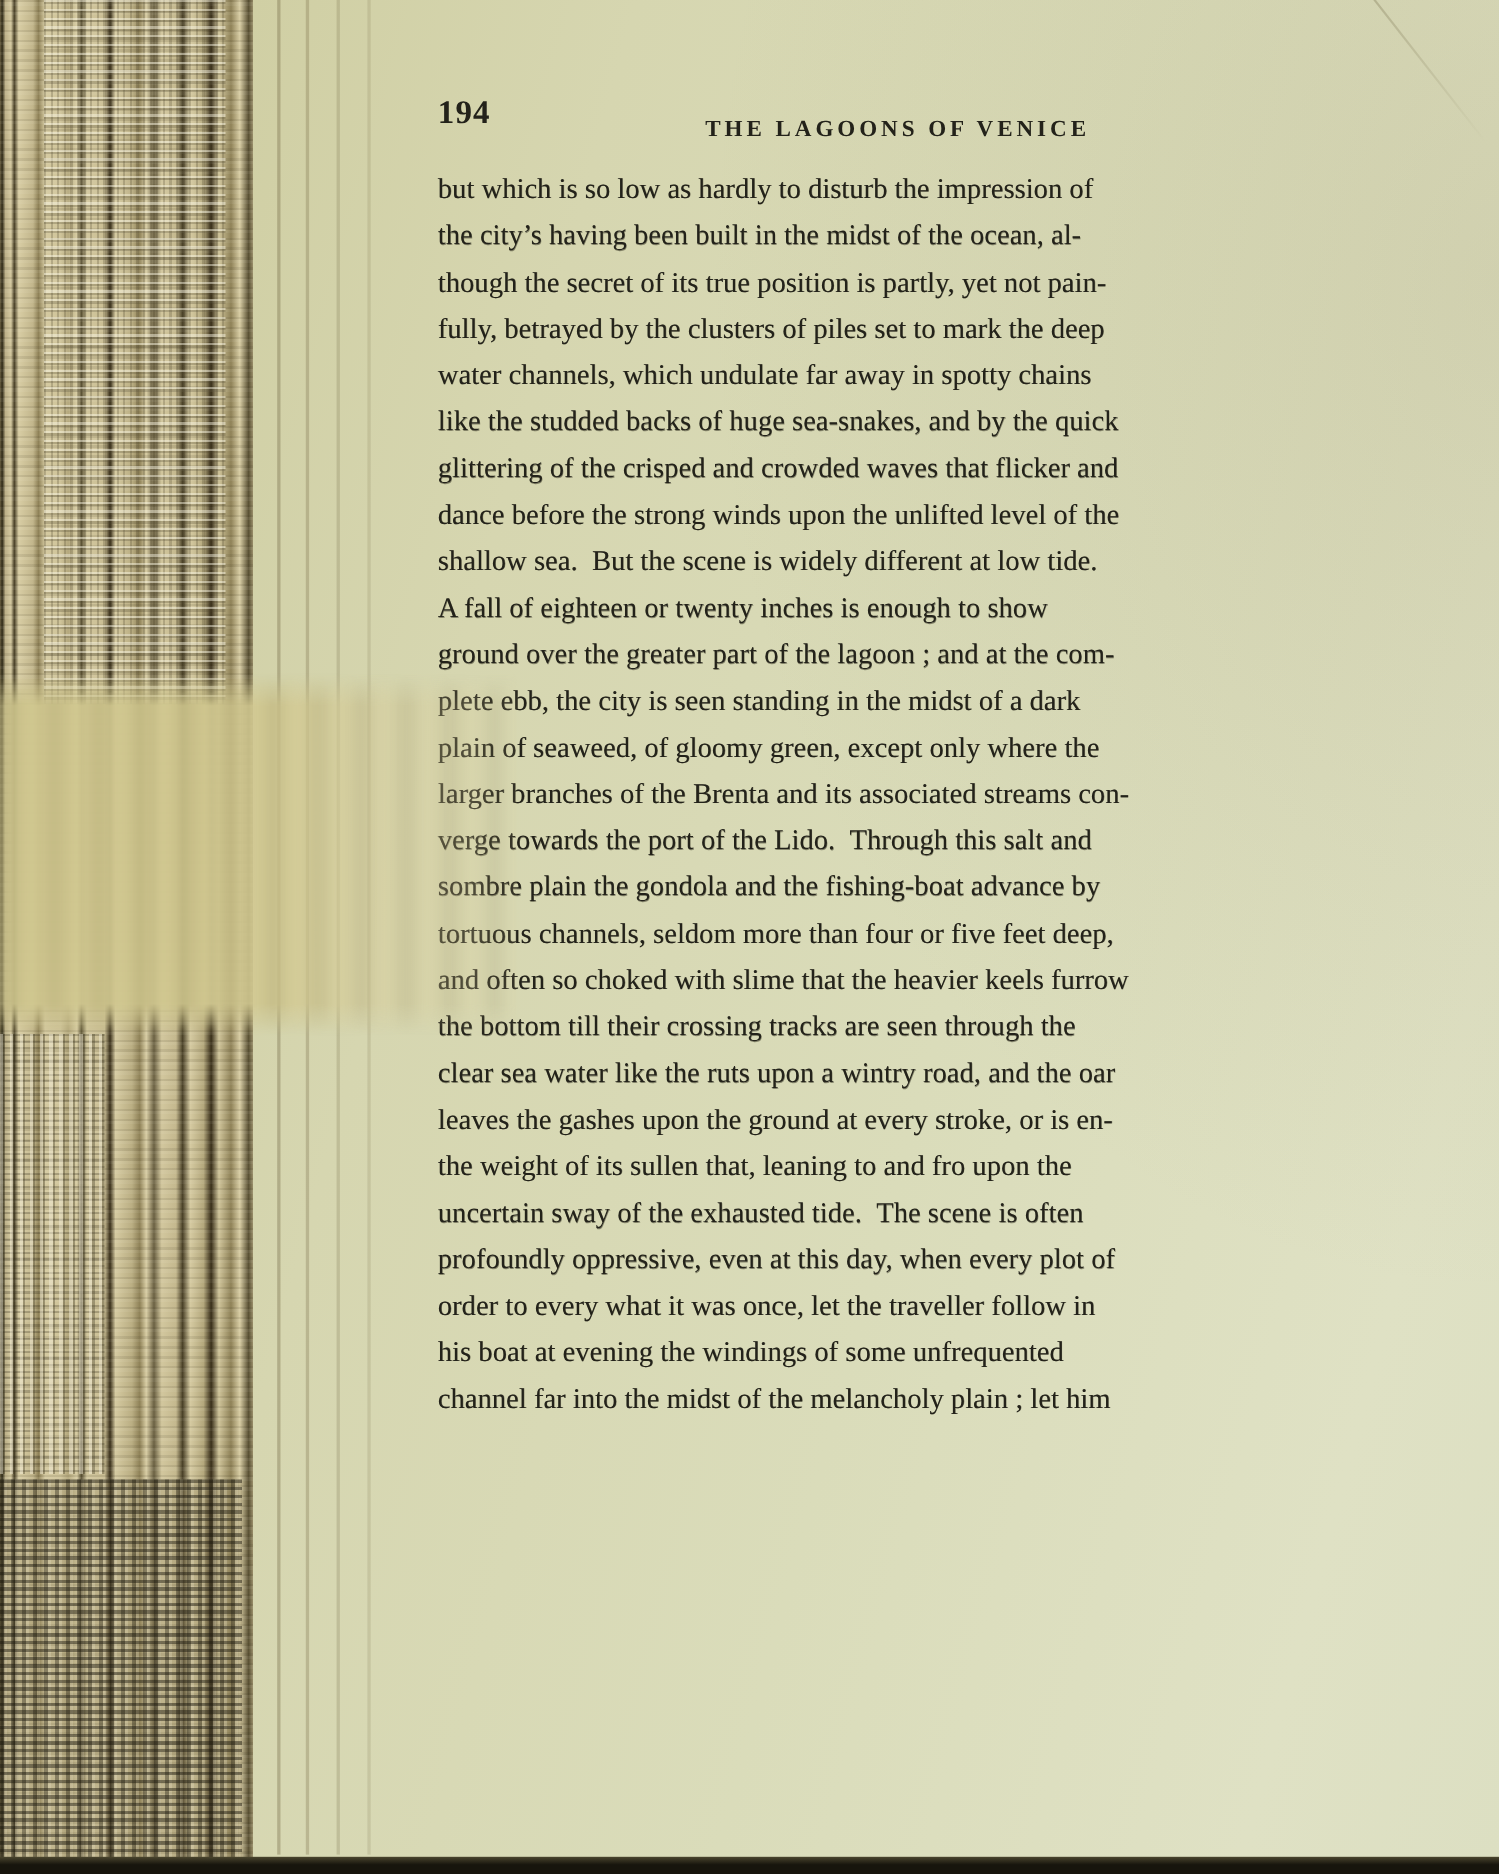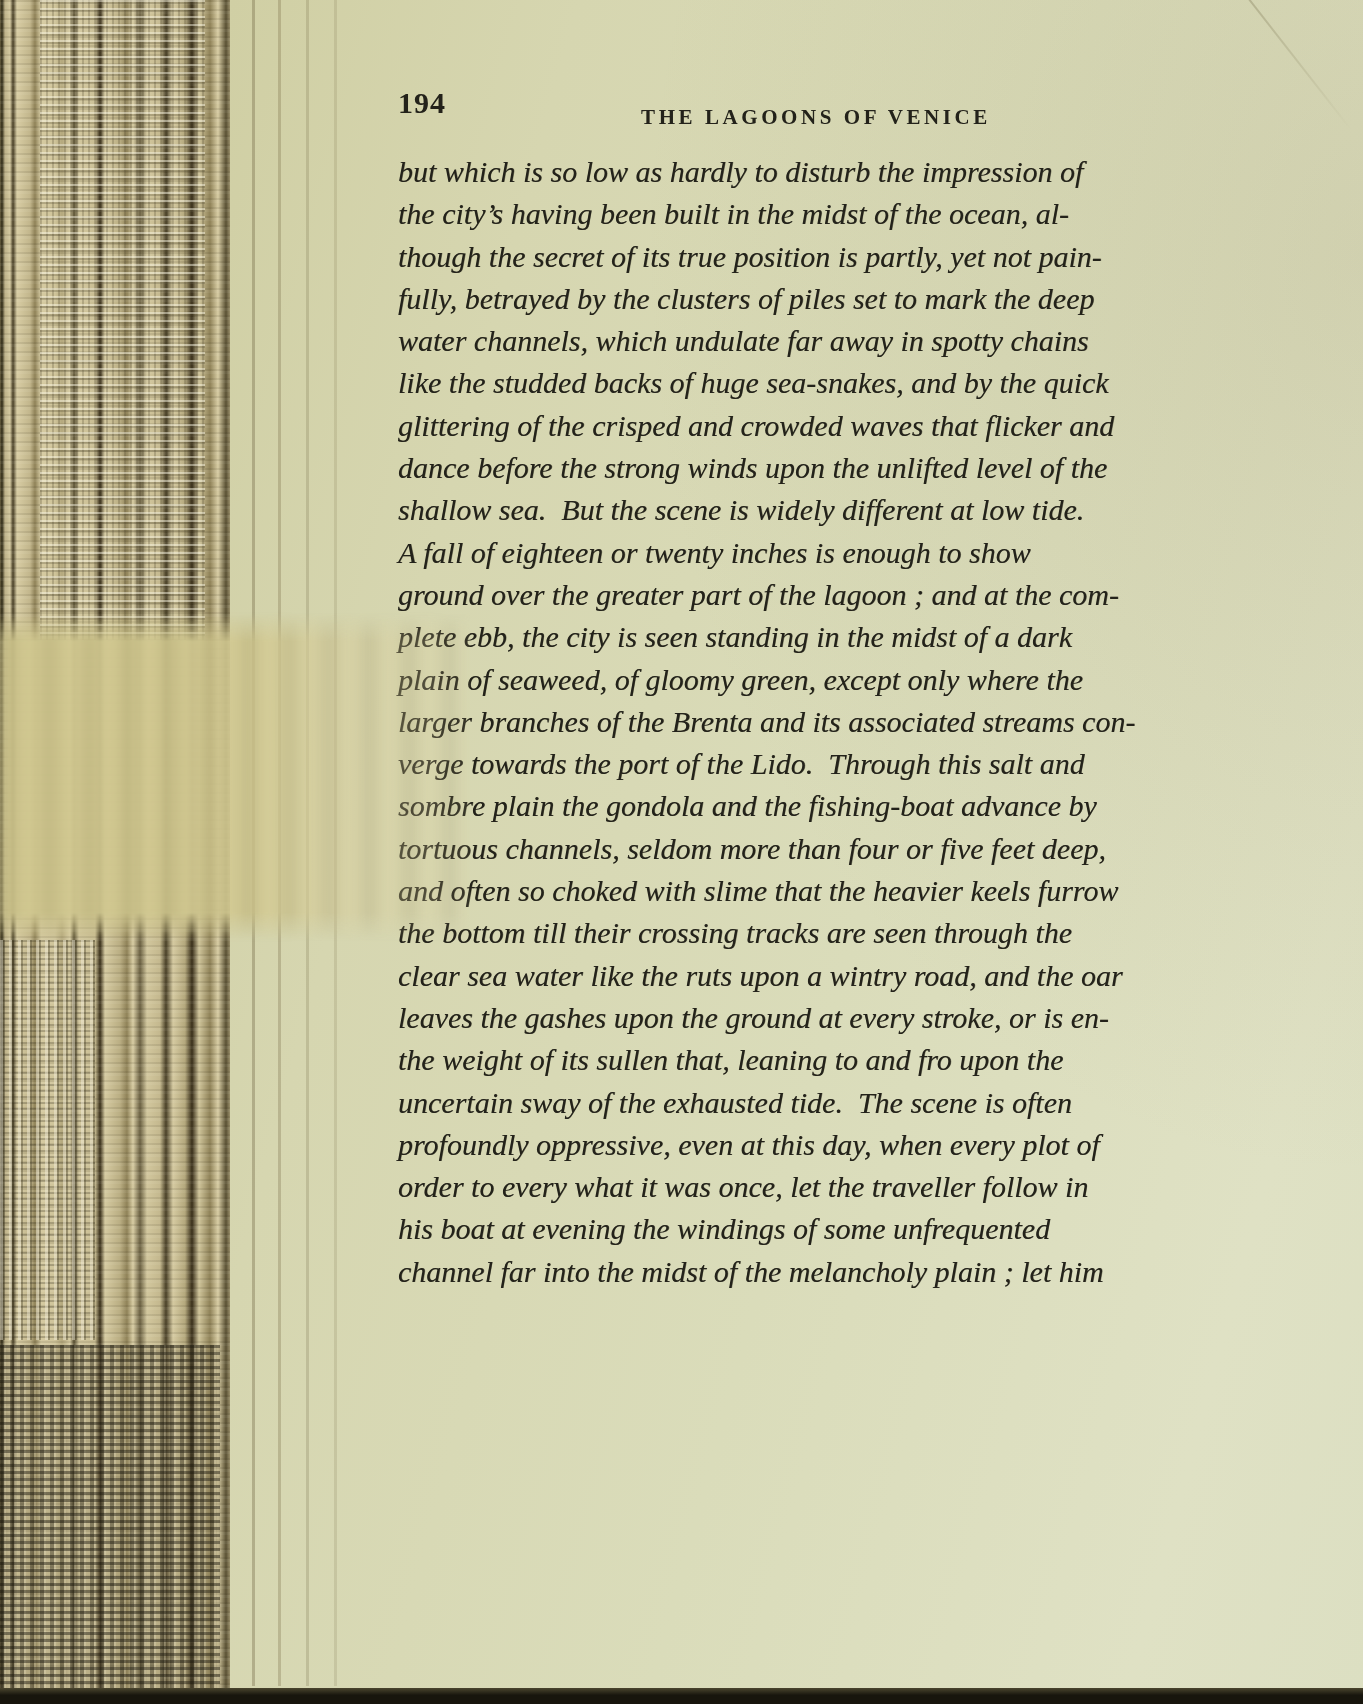--- a/index.html
+++ b/index.html
@@ -71,25 +71,24 @@
   }
   .running-title{
     position:absolute;left:0;right:0;top:1px;text-align:center;
     font-size:21px;font-weight:bold;letter-spacing:.17em;margin-top:18px;
   }
   .body-text{
     position:absolute;left:398px;top:151px;width:836px;
     color:var(--ink,#23221a);
   }
   .body-text .line{
-    font-size:30px;line-height:42.3px;height:42.3px;
+    font-size:26px;line-height:42.3px;height:42.3px;
     white-space:nowrap;
     text-align:justify;text-align-last:justify;
     text-shadow:.4px .4px .5px rgba(30,28,16,.45);
-    font-style:italic;
   }
   .body-text .line::after{content:"";display:inline-block;width:100%;}
 
   
   .blur-band{
     position:absolute;left:0;top:612px;width:470px;height:330px;
     background-image:
       repeating-linear-gradient(90deg, rgba(120,110,70,.10) 0 18px, rgba(232,222,170,.12) 18px 40px),
       linear-gradient(90deg, rgba(205,196,140,.96) 0 40%, rgba(207,198,142,.82) 55%, rgba(210,200,150,.45) 72%, rgba(210,200,150,0) 100%);
     filter:blur(6px);

